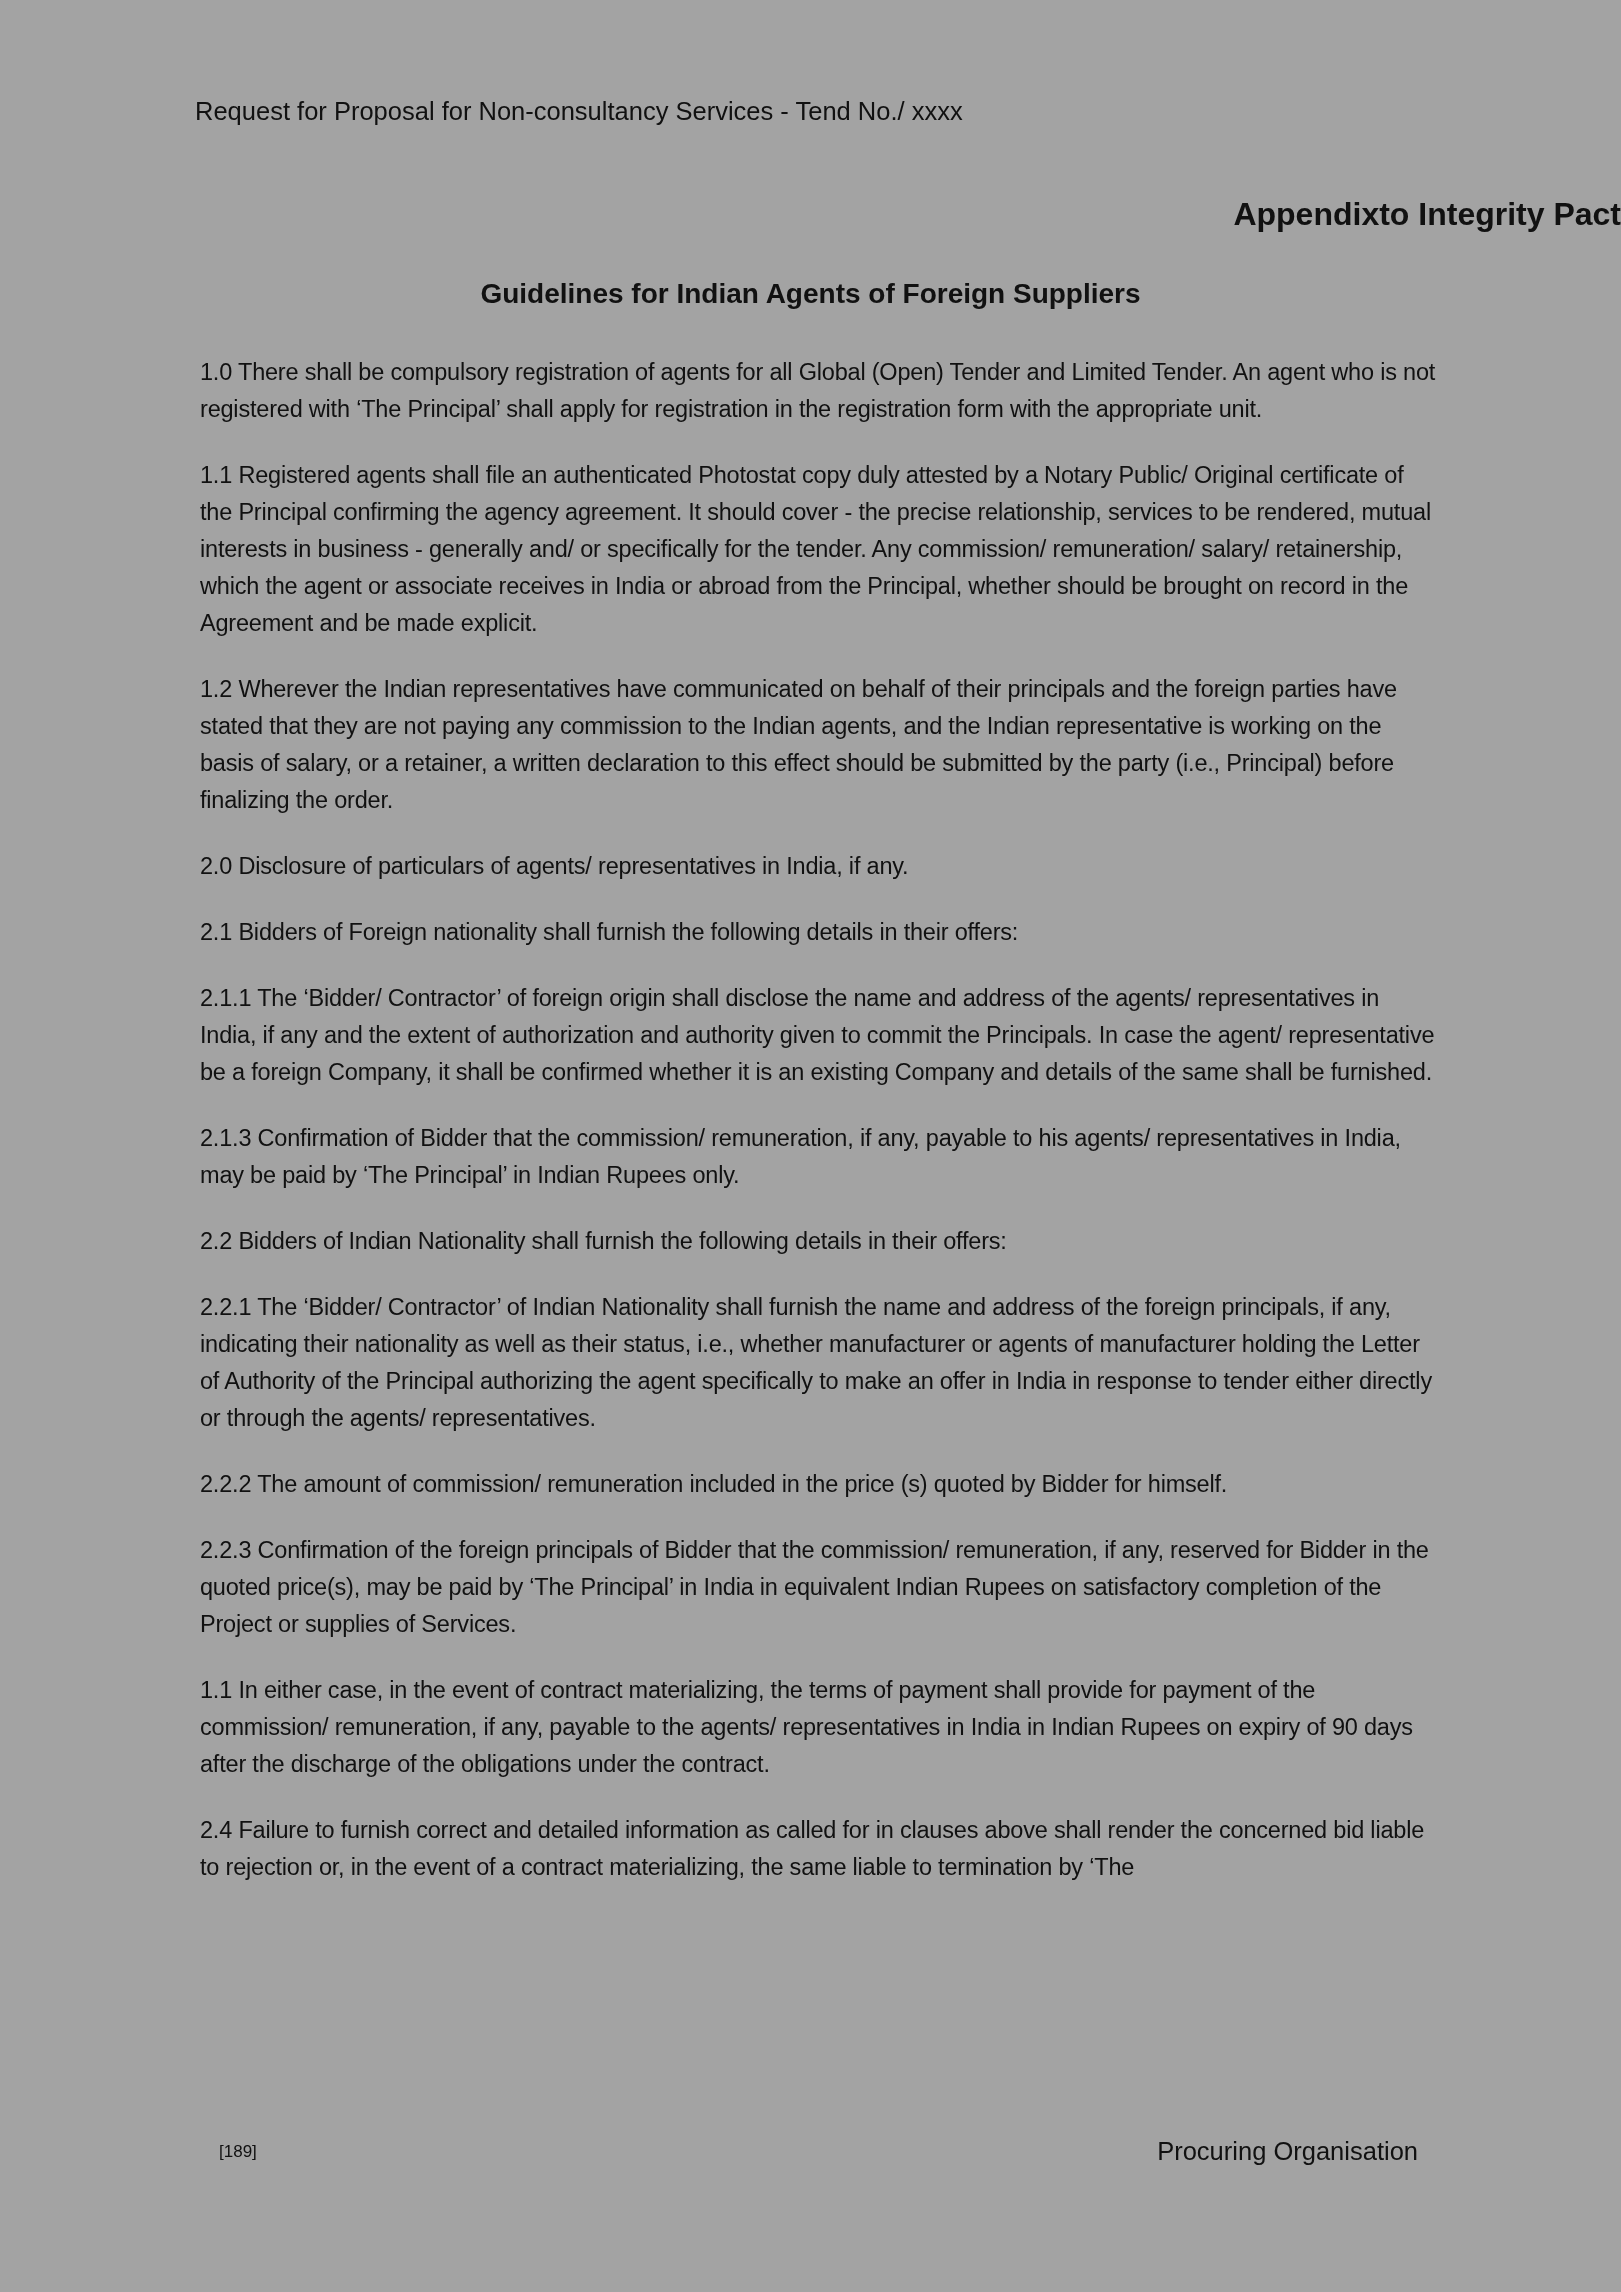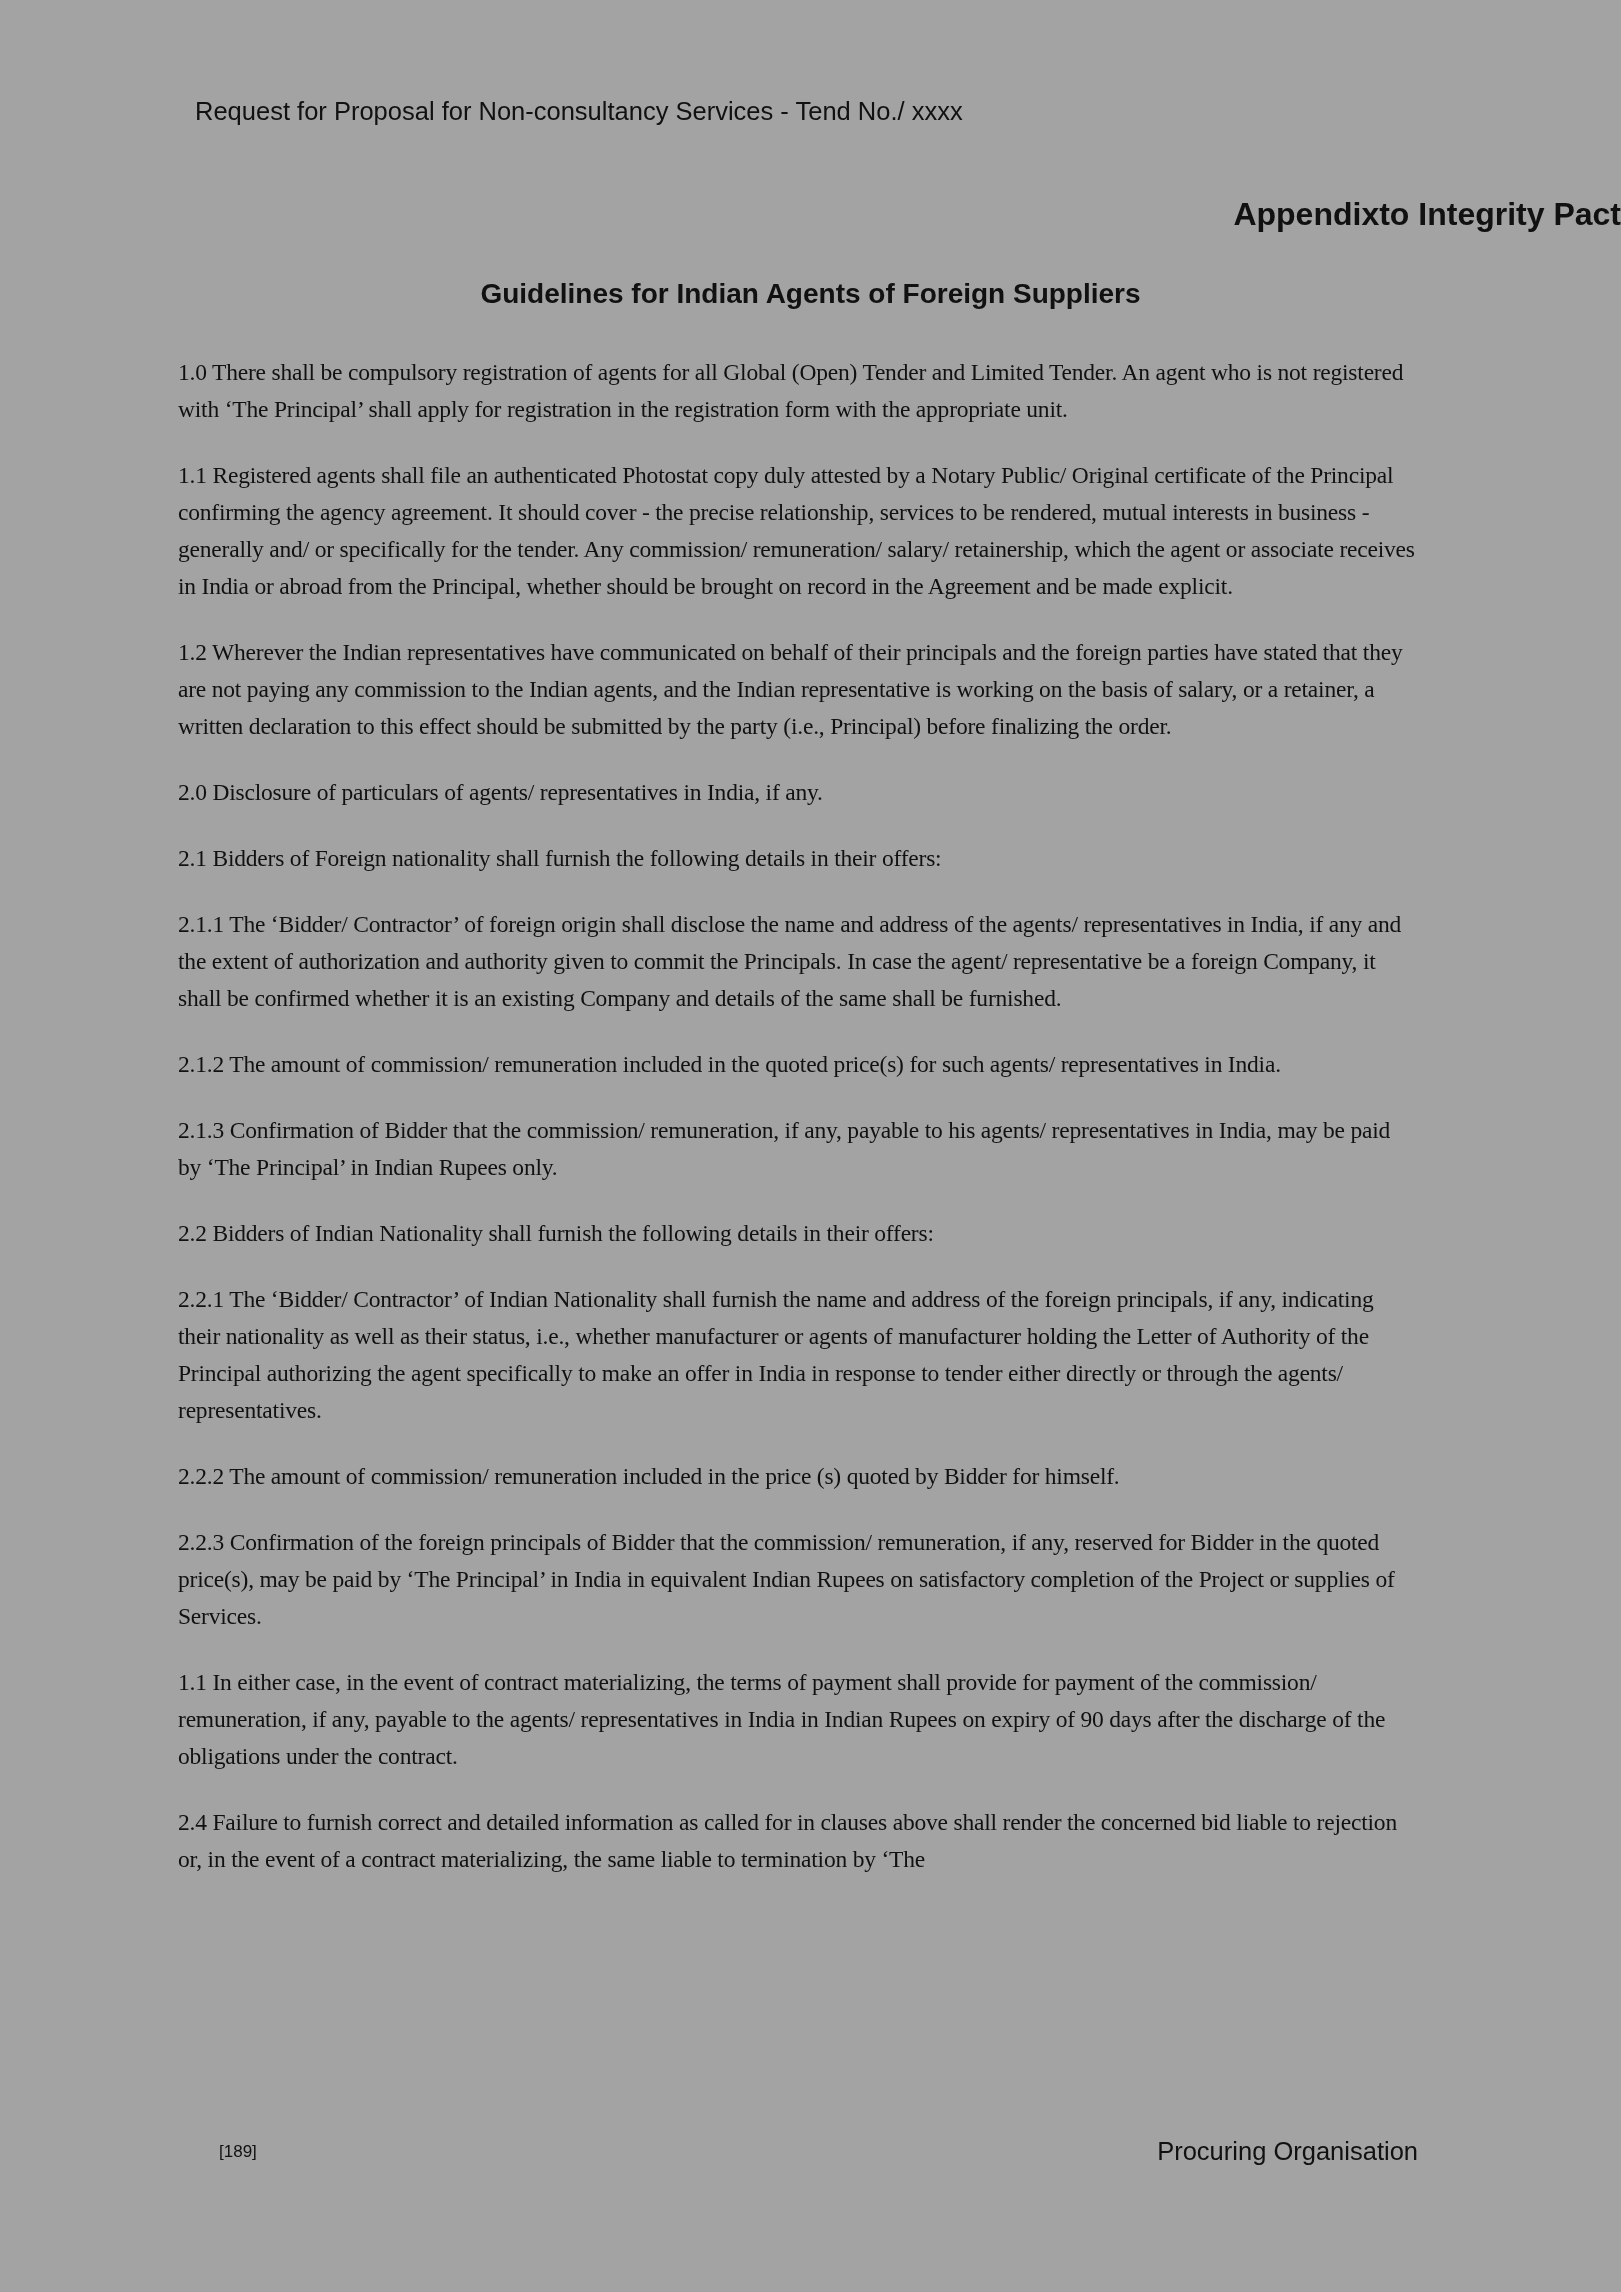--- a/index.html
+++ b/index.html
@@ -42,28 +42,27 @@
     right: 0;
     top: 274px;
     margin: 0;
     text-align: center;
     font-weight: bold;
     font-size: 28px;
     line-height: 39px;
   }
   .doc-body {
     position: absolute;
-    left: 178px;
+    left: 200px;
     top: 354px;
     width: 1237px;
     font-size: 23.5px;
     line-height: 37px;
     letter-spacing: -0.2px;
     text-align: left;
-    font-family: Liberation Serif, serif;
   }
   .doc-body p {
     margin: 0 0 29px 0;
     padding: 0;
   }
   .doc-footer-left {
     position: absolute;
     left: 219px;
     top: 2137px;
     font-size: 17px;
@@ -88,21 +87,20 @@
 
   <h2 class="doc-subtitle">Guidelines for Indian Agents of Foreign Suppliers</h2>
 
   <div class="doc-body">
     <p>1.0 There shall be compulsory registration of agents for all Global (Open) Tender and Limited Tender. An agent who is not registered with ‘The Principal’ shall apply for registration in the registration form with the appropriate unit.</p>
     <p>1.1 Registered agents shall file an authenticated Photostat copy duly attested by a Notary Public/ Original certificate of the Principal confirming the agency agreement. It should cover - the precise relationship, services to be rendered, mutual interests in business - generally and/ or specifically for the tender. Any commission/ remuneration/ salary/ retainership, which the agent or associate receives in India or abroad from the Principal, whether should be brought on record in the Agreement and be made explicit.</p>
     <p>1.2 Wherever the Indian representatives have communicated on behalf of their principals and the foreign parties have stated that they are not paying any commission to the Indian agents, and the Indian representative is working on the basis of salary, or a retainer, a written declaration to this effect should be submitted by the party (i.e., Principal) before finalizing the order.</p>
     <p>2.0 Disclosure of particulars of agents/ representatives in India, if any.</p>
     <p>2.1 Bidders of Foreign nationality shall furnish the following details in their offers:</p>
     <p>2.1.1 The ‘Bidder/ Contractor’ of foreign origin shall disclose the name and address of the agents/ representatives in India, if any and the extent of authorization and authority given to commit the Principals. In case the agent/ representative be a foreign Company, it shall be confirmed whether it is an existing Company and details of the same shall be furnished.</p>
-    <p>2.1.2 The amount of commission/ remuneration included in the quoted price(s) for such agents/ representatives in India.</p>
     <p>2.1.3 Confirmation of Bidder that the commission/ remuneration, if any, payable to his agents/ representatives in India, may be paid by ‘The Principal’ in Indian Rupees only.</p>
     <p>2.2 Bidders of Indian Nationality shall furnish the following details in their offers:</p>
     <p>2.2.1 The ‘Bidder/ Contractor’ of Indian Nationality shall furnish the name and address of the foreign principals, if any, indicating their nationality as well as their status, i.e., whether manufacturer or agents of manufacturer holding the Letter of Authority of the Principal authorizing the agent specifically to make an offer in India in response to tender either directly or through the agents/ representatives.</p>
     <p>2.2.2 The amount of commission/ remuneration included in the price (s) quoted by Bidder for himself.</p>
     <p>2.2.3 Confirmation of the foreign principals of Bidder that the commission/ remuneration, if any, reserved for Bidder in the quoted price(s), may be paid by ‘The Principal’ in India in equivalent Indian Rupees on satisfactory completion of the Project or supplies of Services.</p>
     <p>1.1 In either case, in the event of contract materializing, the terms of payment shall provide for payment of the commission/ remuneration, if any, payable to the agents/ representatives in India in Indian Rupees on expiry of 90 days after the discharge of the obligations under the contract.</p>
     <p>2.4 Failure to furnish correct and detailed information as called for in clauses above shall render the concerned bid liable to rejection or, in the event of a contract materializing, the same liable to termination by ‘The</p>
   </div>
 
   <div class="doc-footer-left">[189]</div>

